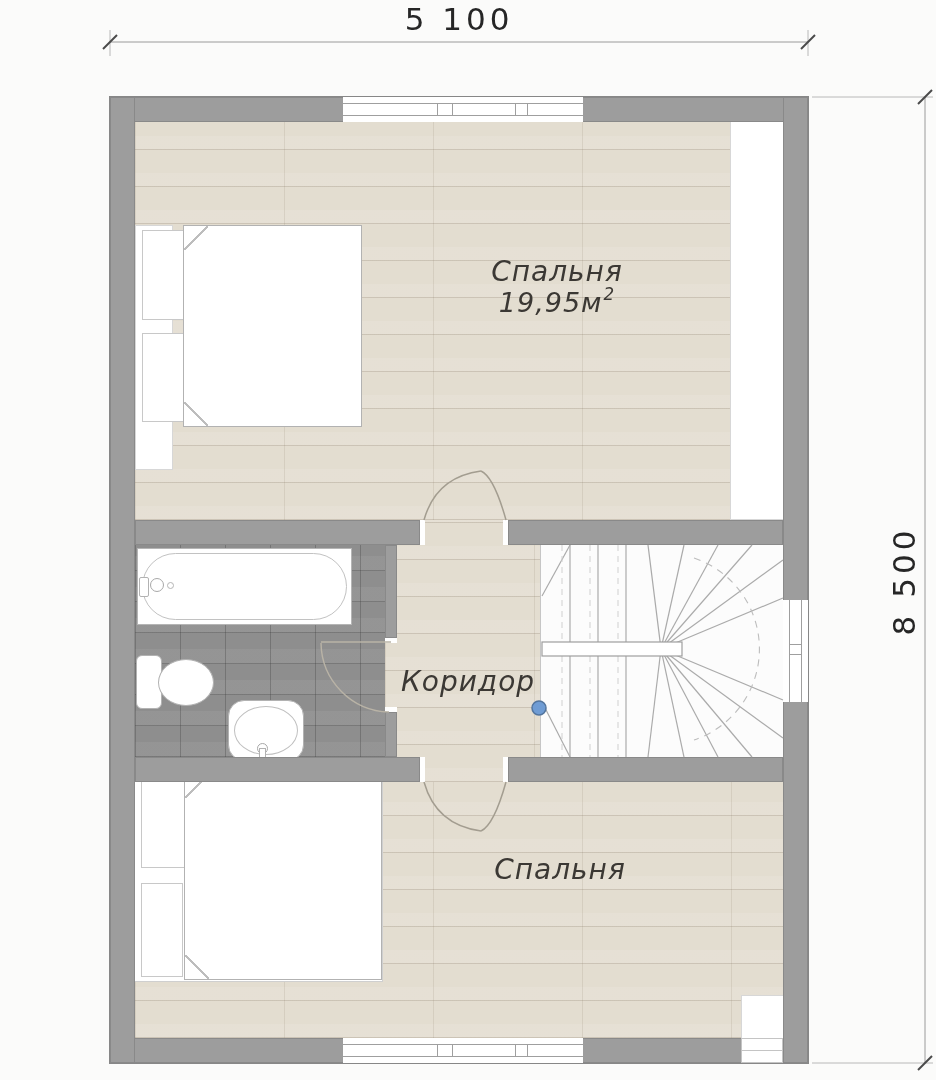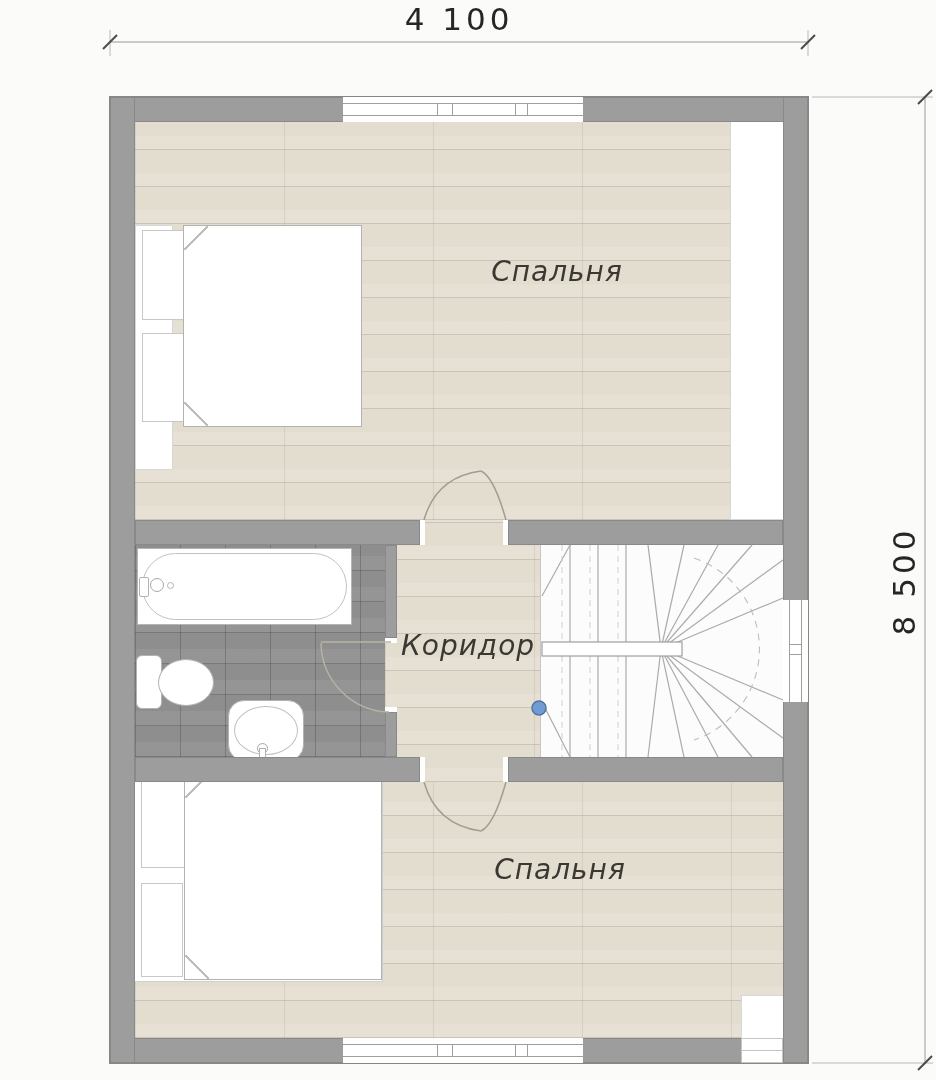--- a/index.html
+++ b/index.html
@@ -181,24 +181,25 @@
       <line x1="812" y1="1063" x2="933" y2="1063" stroke="#b8b8b8" stroke-width="1"></line>
       <line x1="918" y1="104" x2="932" y2="90" stroke="#4a4a4a" stroke-width="2"></line>
       <line x1="918" y1="1070" x2="932" y2="1056" stroke="#4a4a4a" stroke-width="2"></line>
     </g>
 
     <circle cx="539" cy="708" r="7" stroke="#53759e" stroke-width="1.5" fill="#6f9cd4"></circle>
   </svg>
 
   <div class="abs room-label" style="left:437px;top:256px;width:240px;">
     <div class="rname">Спальня</div>
-  </div>
-  <div class="abs room-label" style="left:378px;top:630px;width:180px;">
+    <div class="rarea"><span>19,95м</span><sup>2</sup></div>
+  </div>
+  <div class="abs room-label" style="left:378px;top:666px;width:180px;">
     <div class="rname">Коридор</div>
   </div>
   <div class="abs room-label" style="left:440px;top:854px;width:240px;">
     <div class="rname">Спальня</div>
   </div>
 
-  <div class="abs dim-label" style="left:359px;top:1px;width:200px;">4 100</div>
+  <div class="abs dim-label" style="left:359px;top:1px;width:200px;">5 100</div>
   <div class="abs dim-label dim-right" style="left:827px;top:560px;width:160px;height:42px;">8 500</div>
 
 </div>
 
 </body></html>

